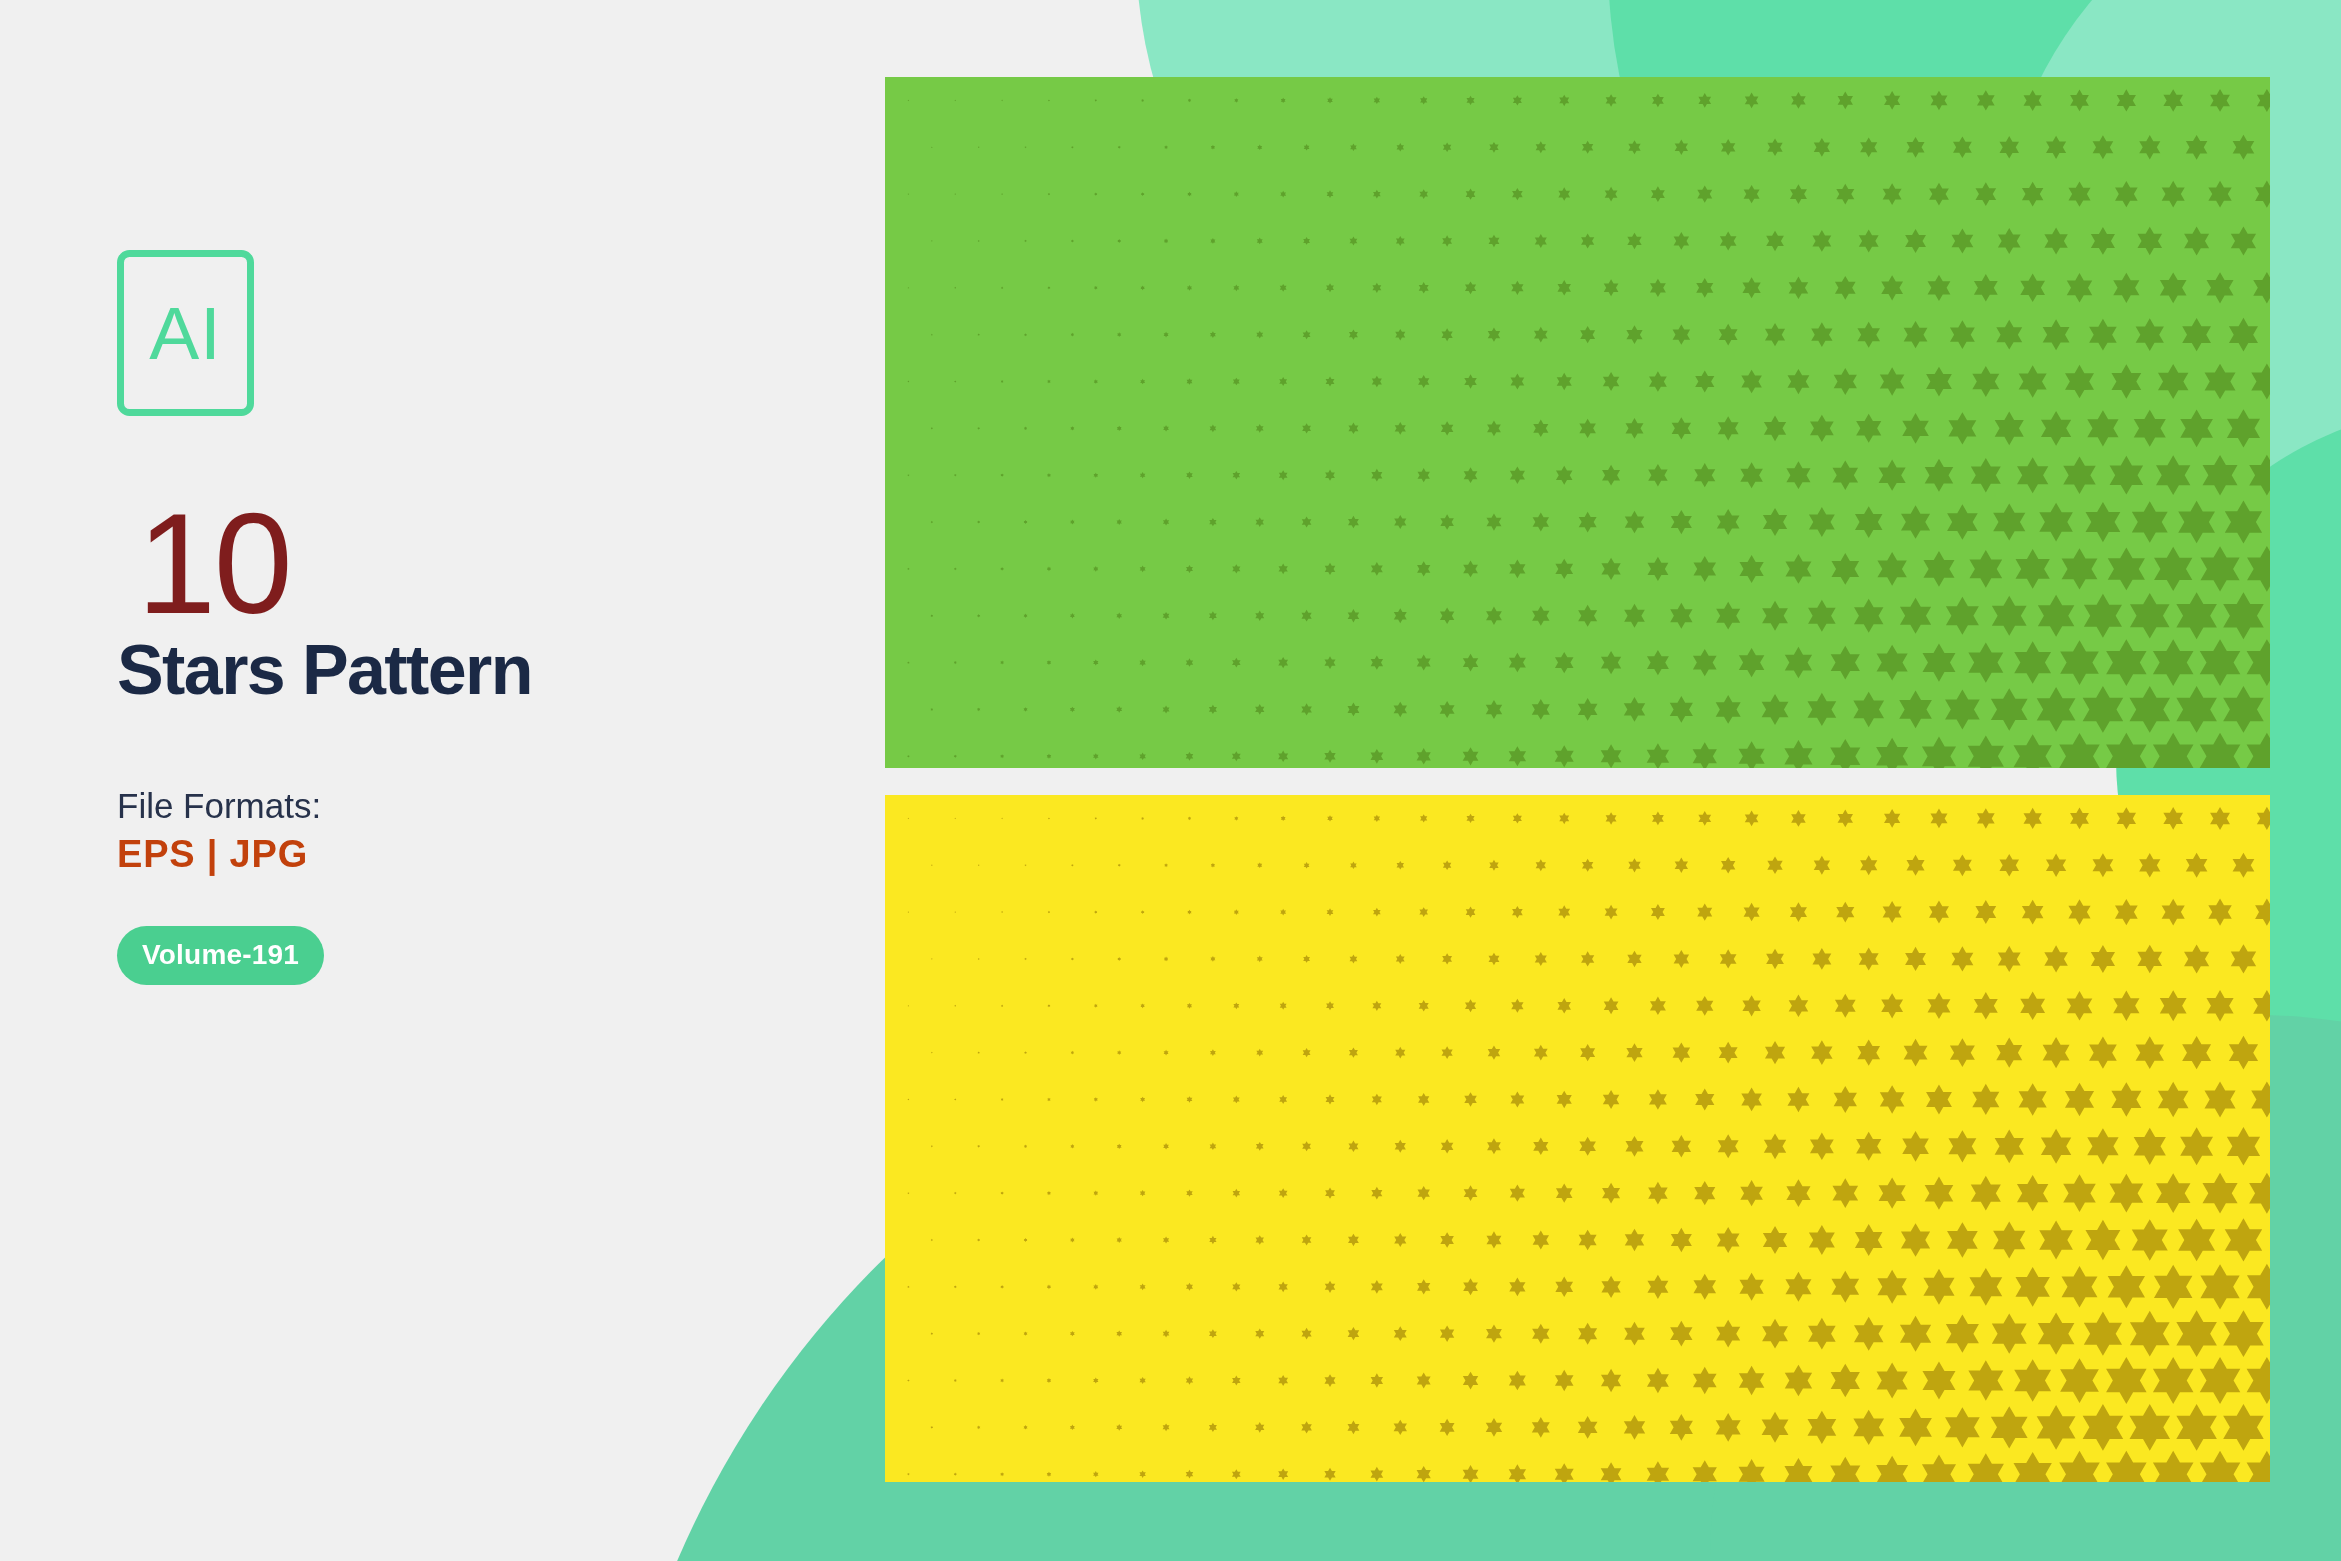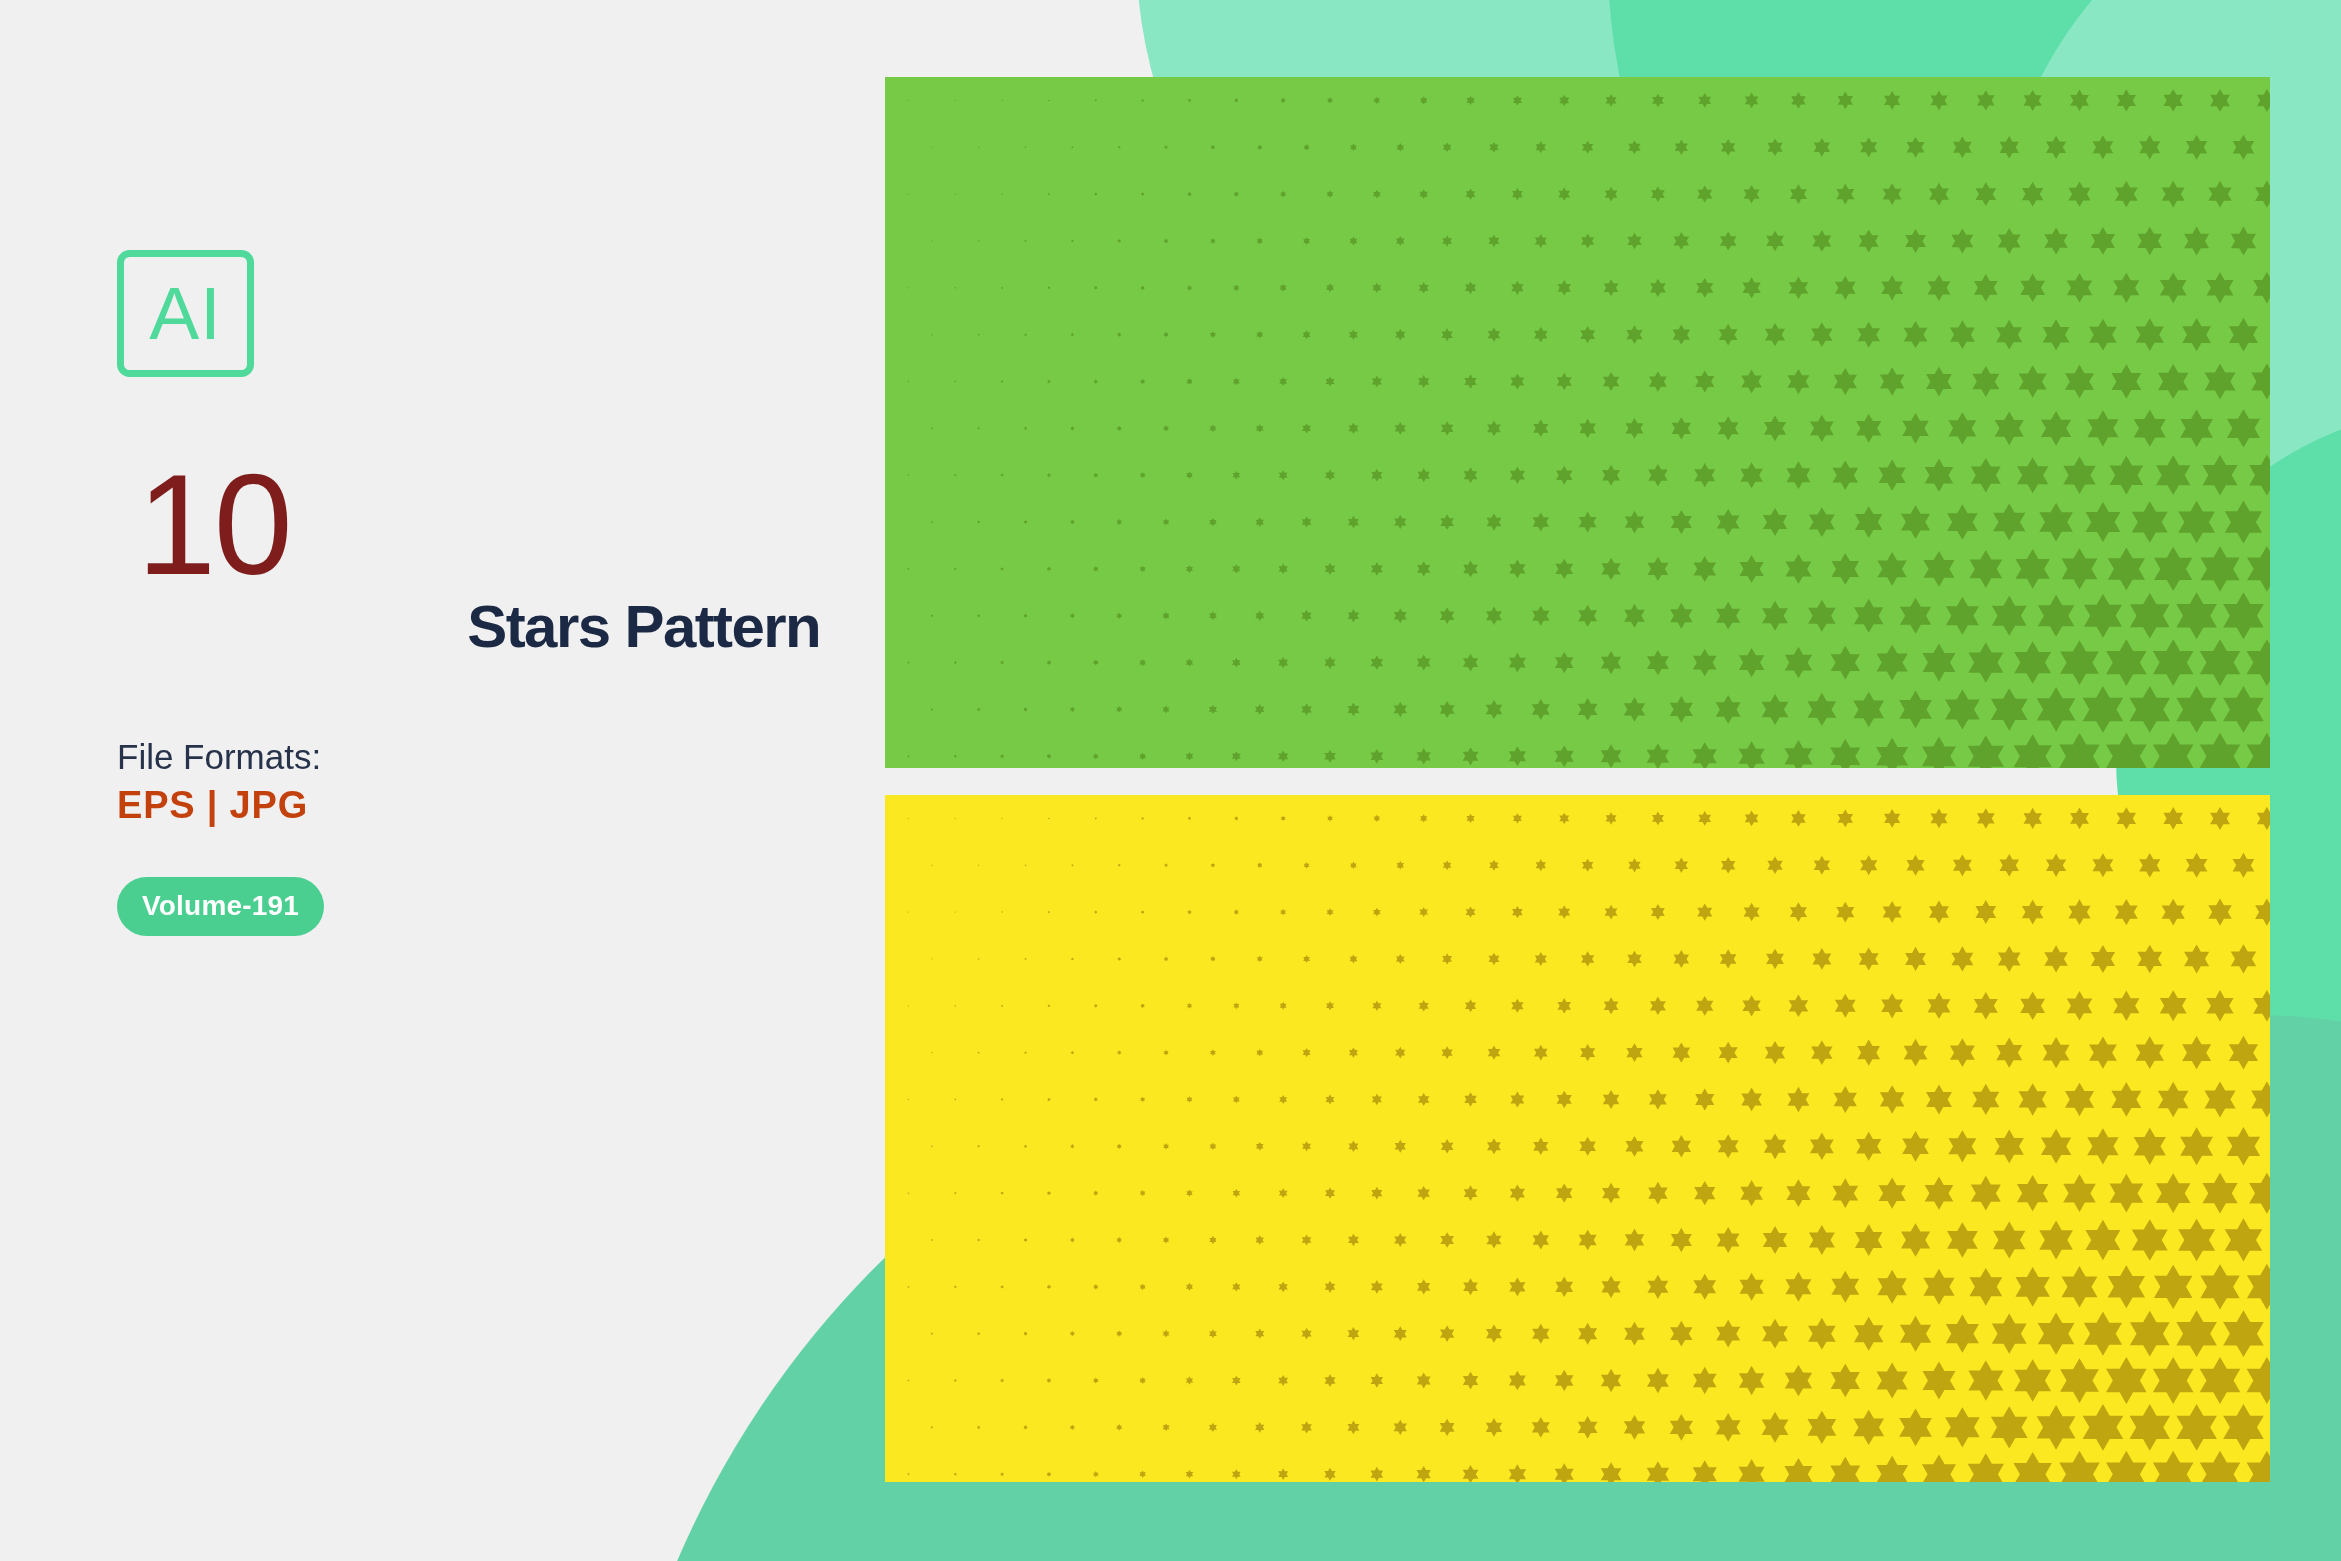--- a/index.html
+++ b/index.html
@@ -71,21 +71,21 @@
   
   #left-column {
     position: absolute;
     left: 117px;
     top: 250px;
     width: 703px;
   }
 
   #ai-badge {
     width: 137px;
-    height: 127px;
+    height: 166px;
     border: 7px solid #4FD99B;
     border-radius: 12.5px;
     box-sizing: border-box;
     display: flex;
     align-items: center;
     justify-content: center;
   }
   #ai-badge-label {
     color: #4FD99B;
     font-size: 75px;
@@ -100,26 +100,25 @@
     color: #7f1d1d;
     font-size: 142px;
     font-weight: normal;
     line-height: 0.86;
     letter-spacing: -2.3px;
     margin-left: 20px;
   }
 
   #title-main {
     color: #1B2945;
-    font-size: 60px;
+    font-size: 70px;
     font-weight: bold;
     line-height: 1.02;
     letter-spacing: -1.6px;
     margin-top: 9.4px;
-    text-align: right;
   }
 
   #subtitle {
     color: #27324B;
     font-size: 50px;
     font-weight: normal;
     line-height: 1.26;
     margin-top: 11px;
   }
 

